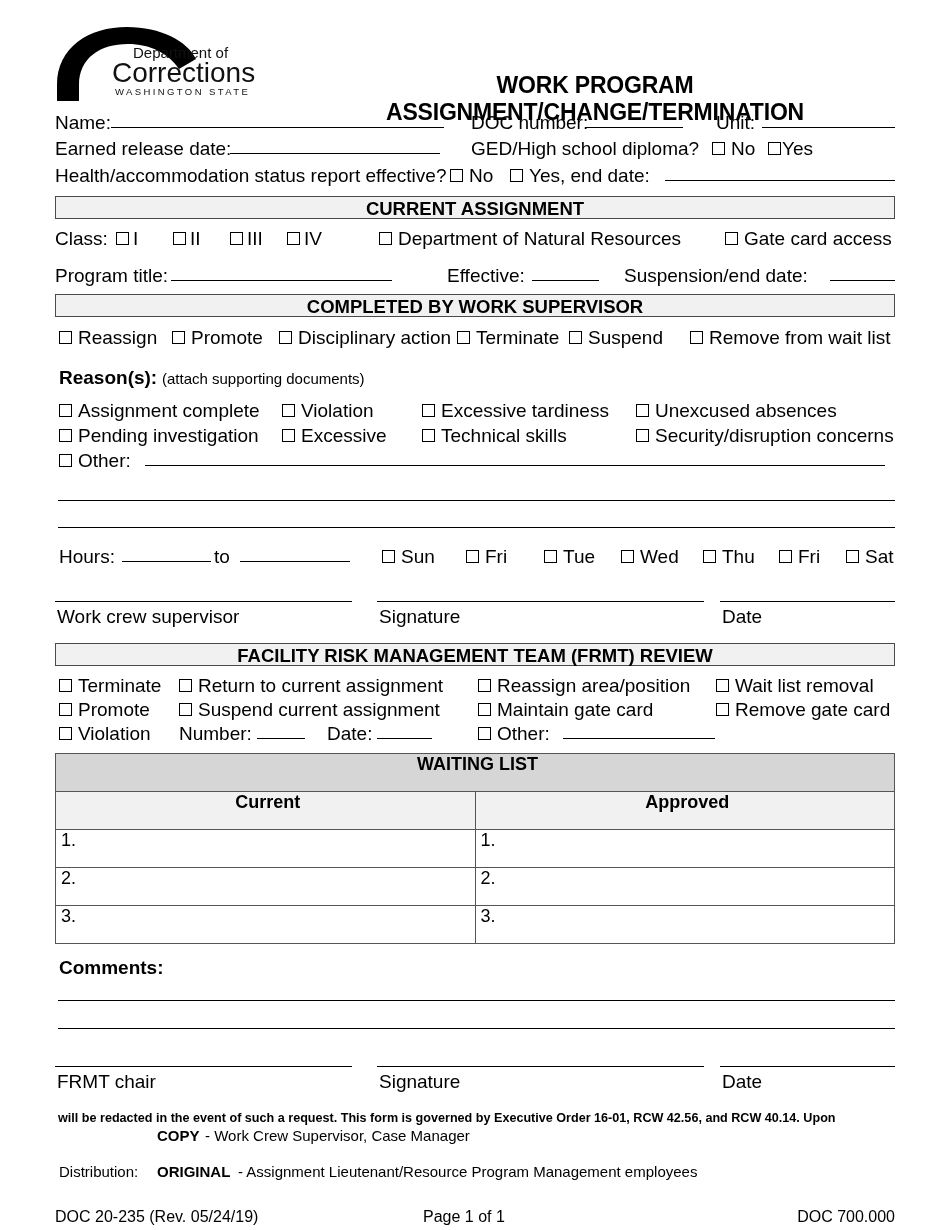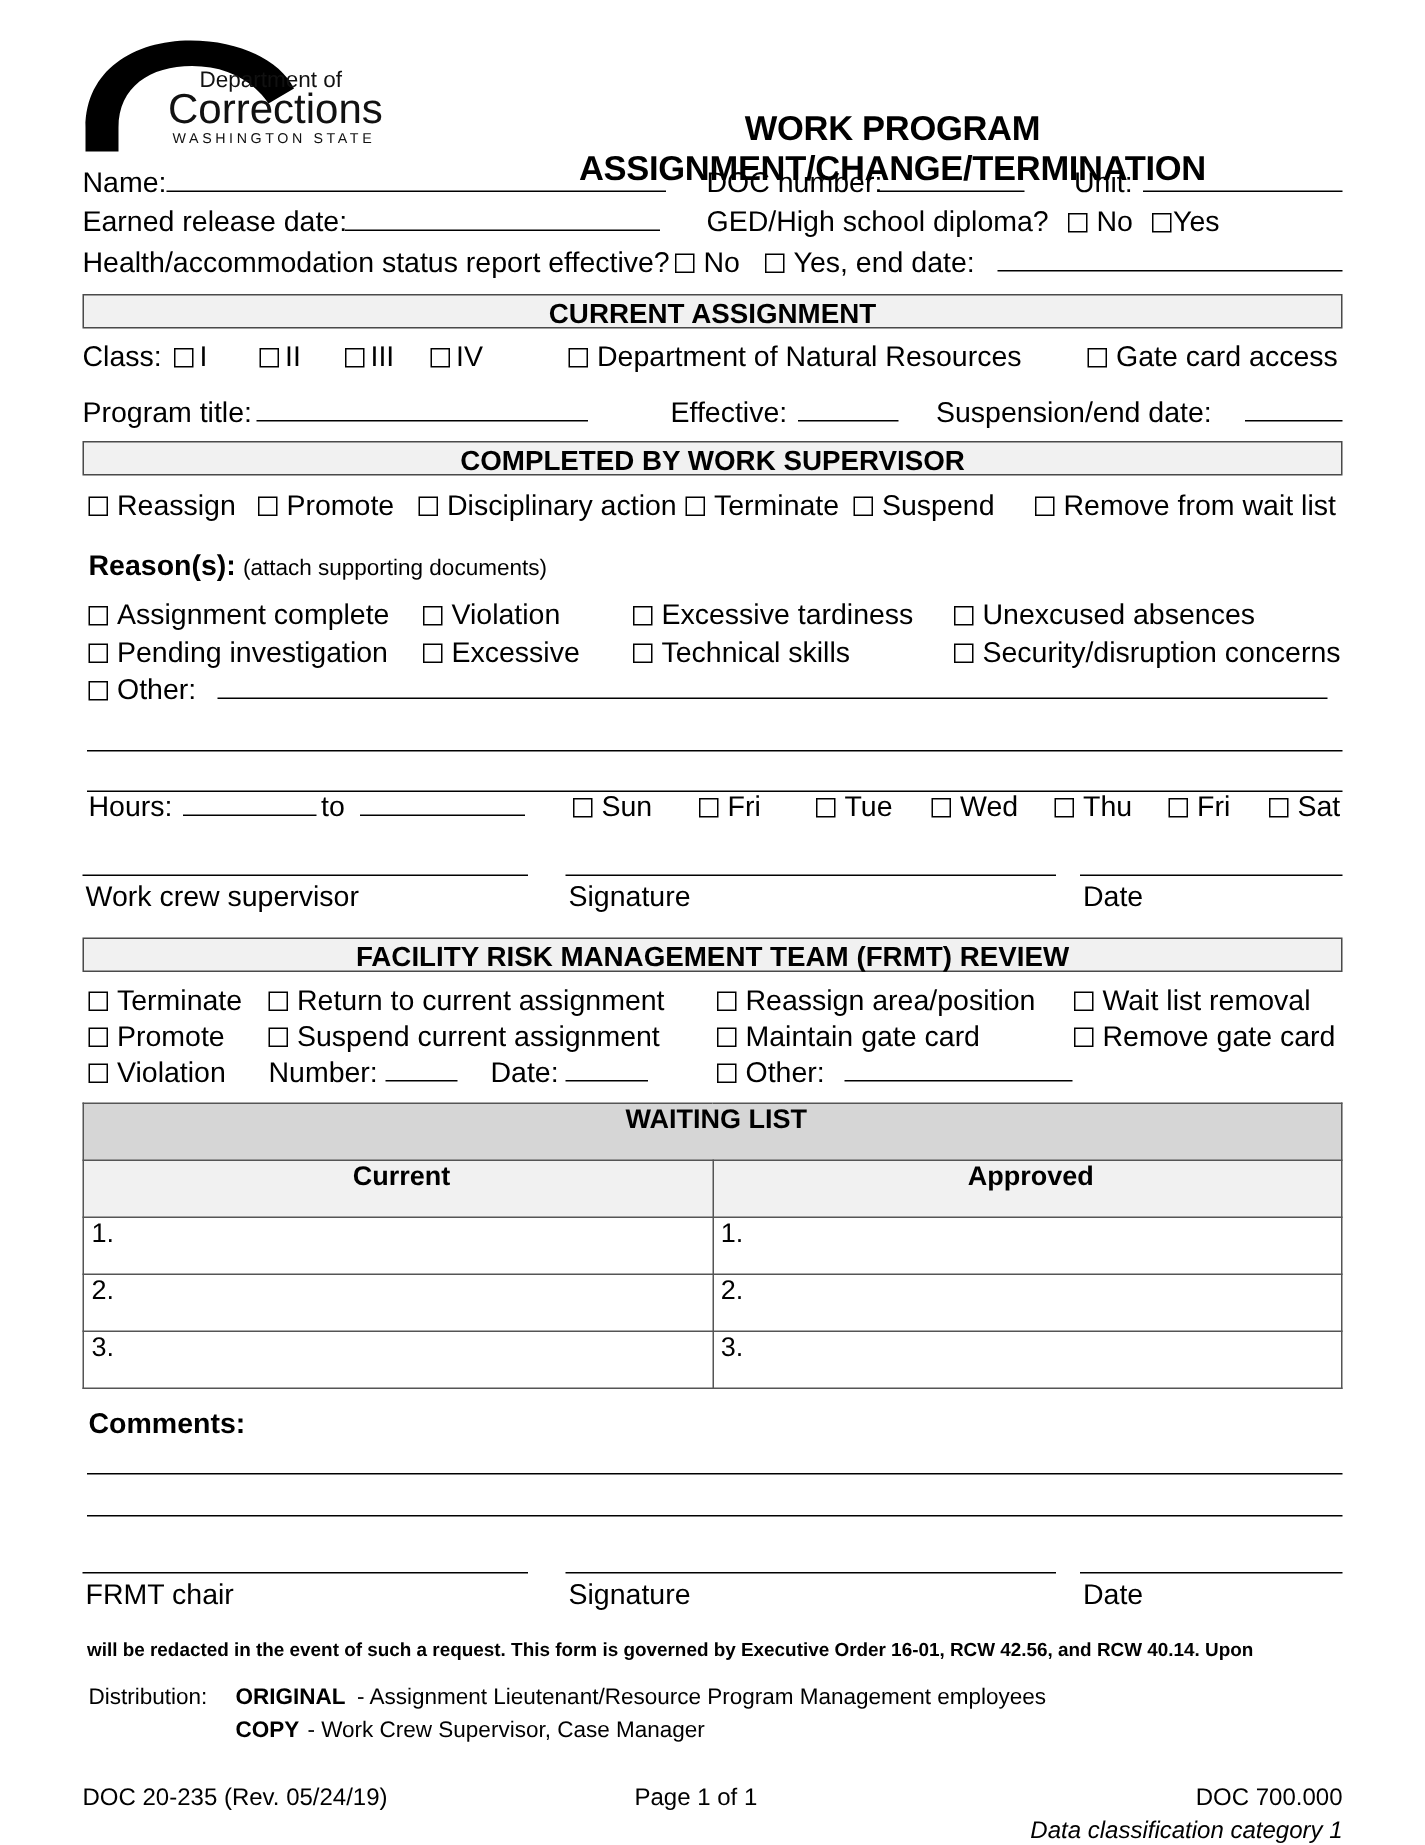--- a/index.html
+++ b/index.html
@@ -199,21 +199,21 @@
   <div class="row" style="height:31px">
     <span class="ab cb" style="left:4px;top:4px"></span>
     <span class="ab lbl" style="left:23px;top:0">Other:</span>
     <span class="ab rule" style="left:90px;top:0;width:740px"></span>
   </div>
 
 
   <div class="wline" style="margin:19px 0 0 3px;width:837px"></div>
   <div class="wline" style="margin:26px 0 0 3px;width:837px"></div>
 
-  <div class="row" style="height:38px;margin-top:0">
+  <div class="row" style="height:38px;margin-top:18px">
     <span class="ab lbl" style="left:4px;top:0">Hours:</span>
     <span class="ab rule thin" style="left:67px;top:0;width:89px"></span>
     <span class="ab lbl" style="left:159px;top:0">to</span>
     <span class="ab rule thin" style="left:185px;top:0;width:110px"></span>
     <span class="ab cb" style="left:327px;top:4px"></span>
     <span class="ab lbl" style="left:346px;top:0">Sun</span>
     <span class="ab cb" style="left:411px;top:4px"></span>
     <span class="ab lbl" style="left:430px;top:0">Fri</span>
     <span class="ab cb" style="left:489px;top:4px"></span>
     <span class="ab lbl" style="left:508px;top:0">Tue</span>
@@ -309,29 +309,29 @@
     <span class="ab sigline" style="left:322px;top:0;width:327px"></span>
     <span class="ab lbl" style="left:324px;top:5px">Signature</span>
     <span class="ab sigline" style="left:665px;top:0;width:175px"></span>
     <span class="ab lbl" style="left:667px;top:5px">Date</span>
   </div>
 
   <div class="discl" style="margin-top:4px;margin-left:3px">
     <div>will be redacted in the event of such a request.  This form is governed by Executive Order 16-01, RCW 42.56, and RCW 40.14.  Upon</div>
   </div>
 
+  <div class="row distrib" style="height:22px">
+    <span class="ab b" style="left:102px;top:0">COPY</span>
+    <span class="ab" style="left:150px;top:0"> - Work Crew Supervisor, Case Manager</span>
+  </div>
   <div class="row distrib" style="height:22px;margin-top:14px">
     <span class="ab" style="left:4px;top:0">Distribution:</span>
     <span class="ab b" style="left:102px;top:0">ORIGINAL</span>
     <span class="ab" style="left:183px;top:0"> - Assignment Lieutenant/Resource Program Management employees</span>
   </div>
-  <div class="row distrib" style="height:22px">
-    <span class="ab b" style="left:102px;top:0">COPY</span>
-    <span class="ab" style="left:150px;top:0"> - Work Crew Supervisor, Case Manager</span>
-  </div>
 
   <div class="footrow" style="margin-top:23px">
     <span class="ab" style="left:0;top:0">DOC 20-235 (Rev. 05/24/19)</span>
     <span class="ab" style="left:368px;top:0">Page 1 of 1</span>
     <span class="ab" style="right:0;top:0">DOC 700.000</span>
   </div>
   <div class="footrow" style="margin-top:2px">
     <span class="ab i" style="right:0;top:0">Data classification category 1</span>
   </div>
 

